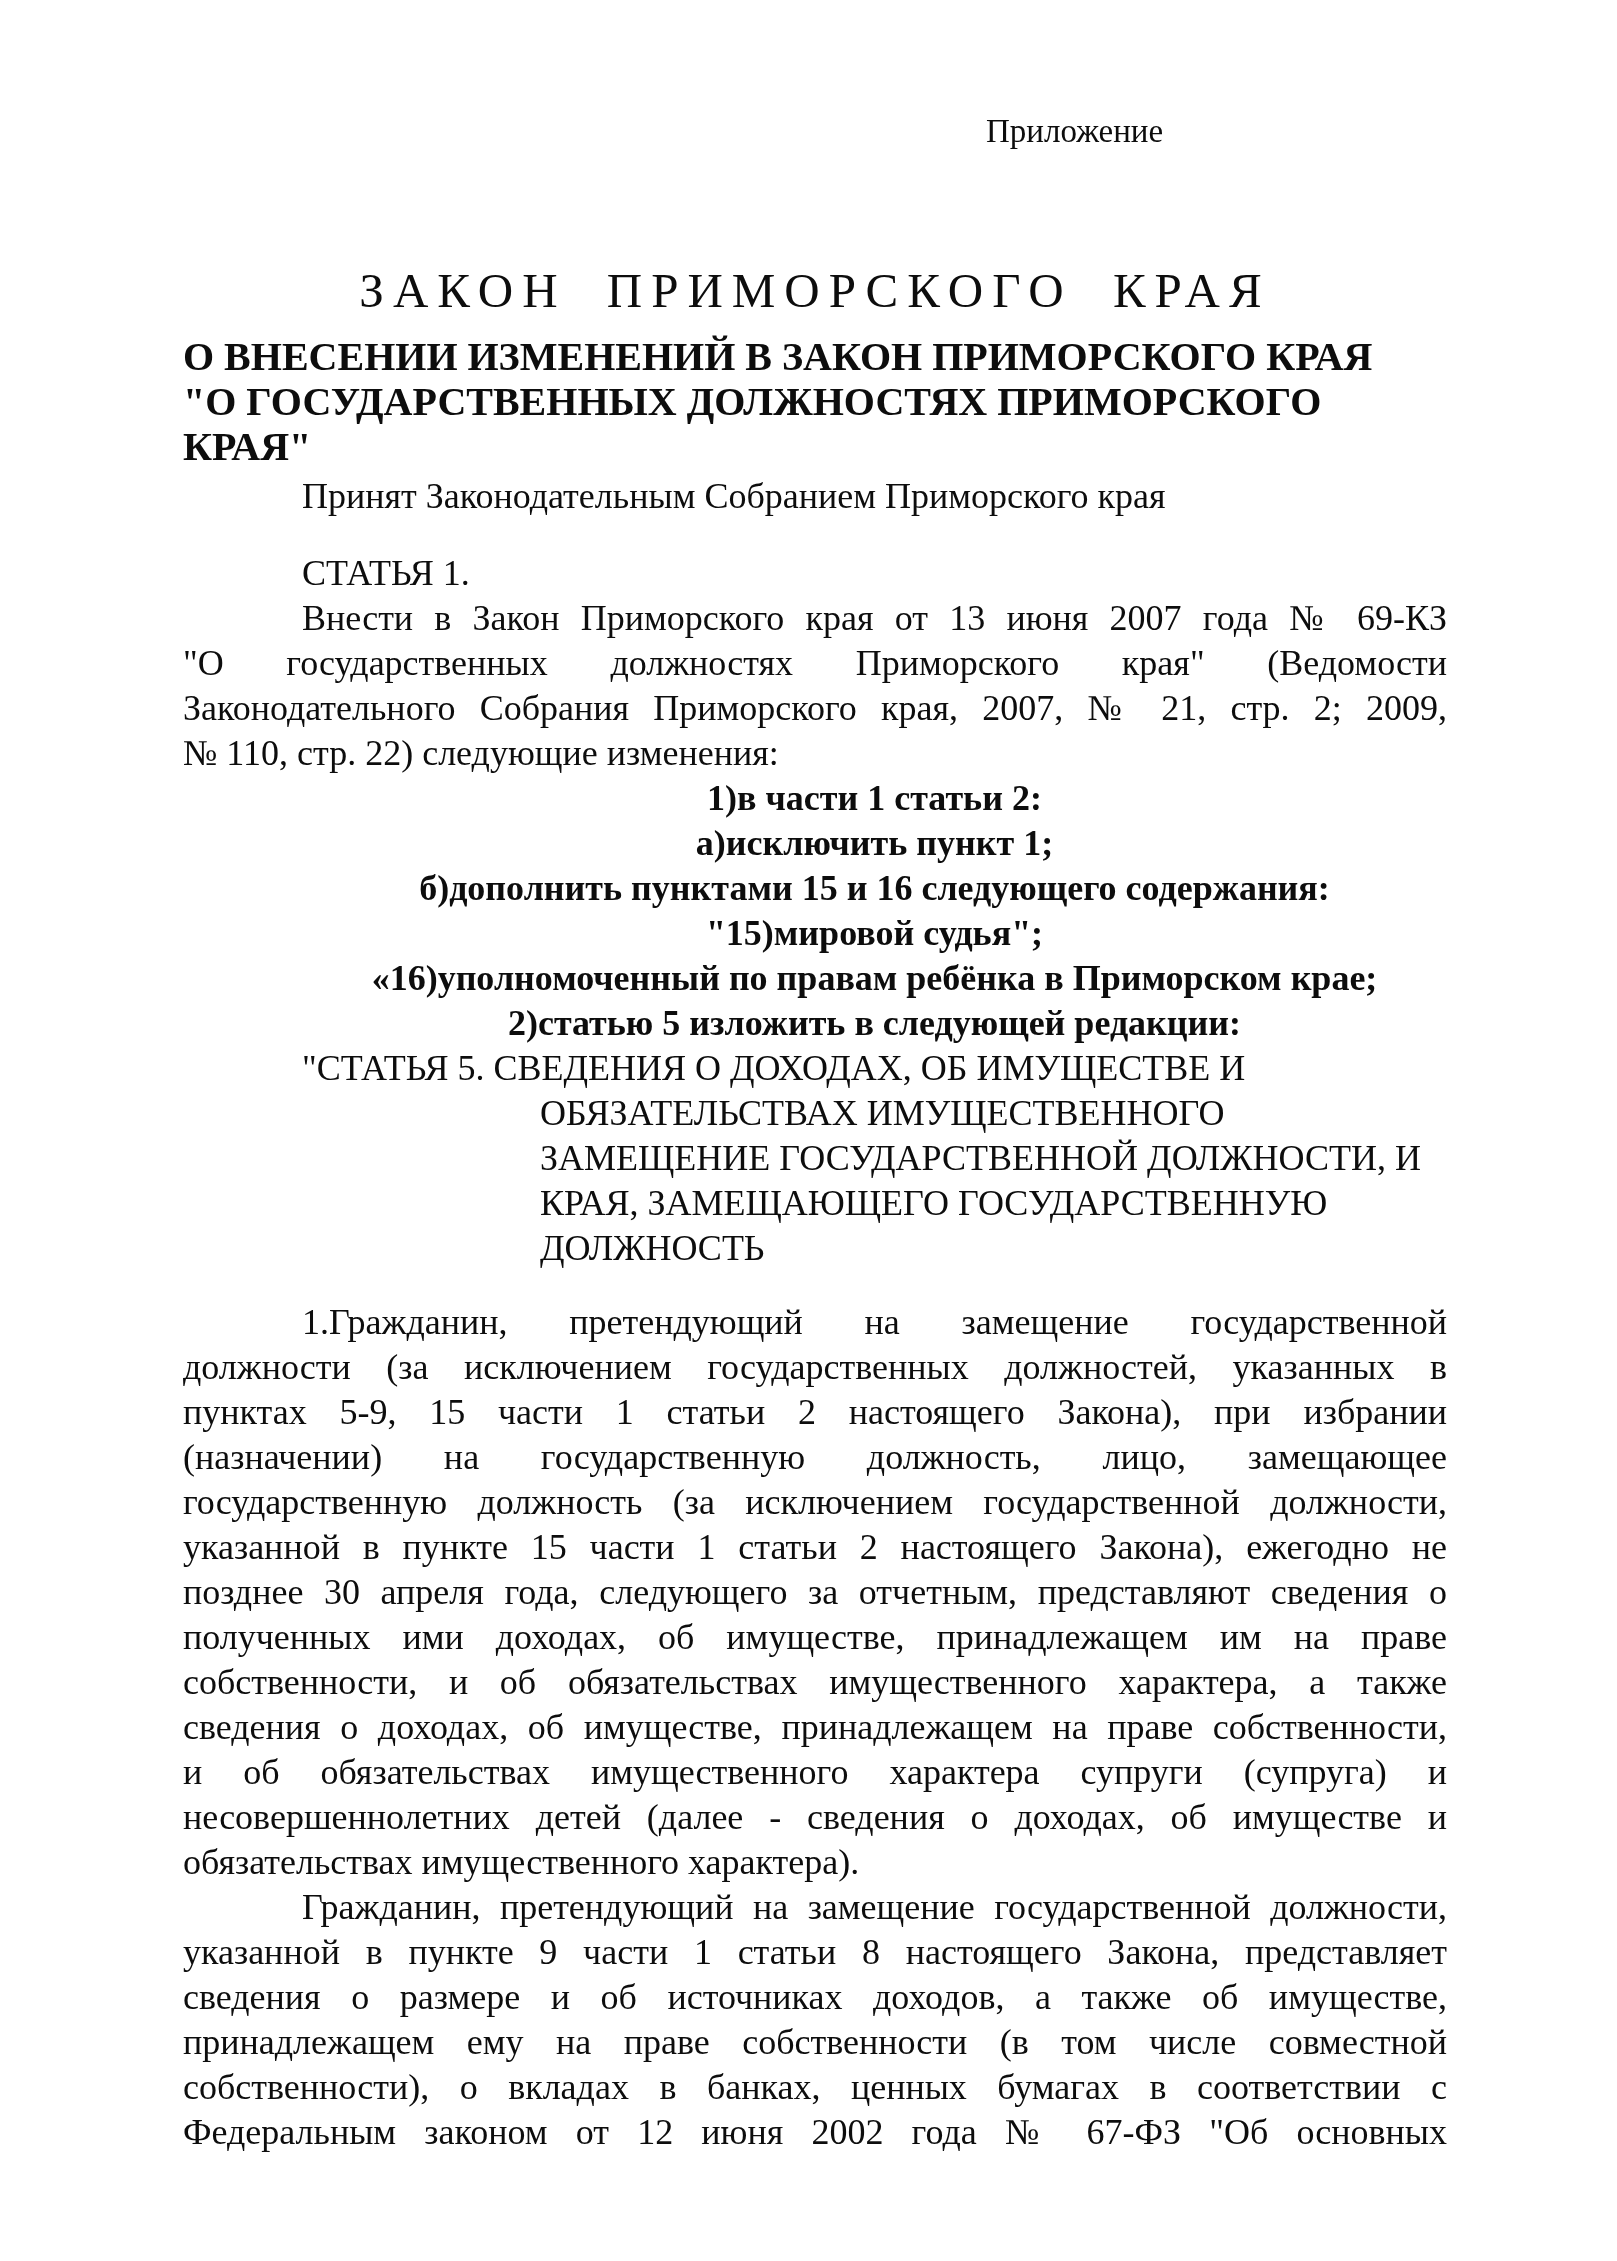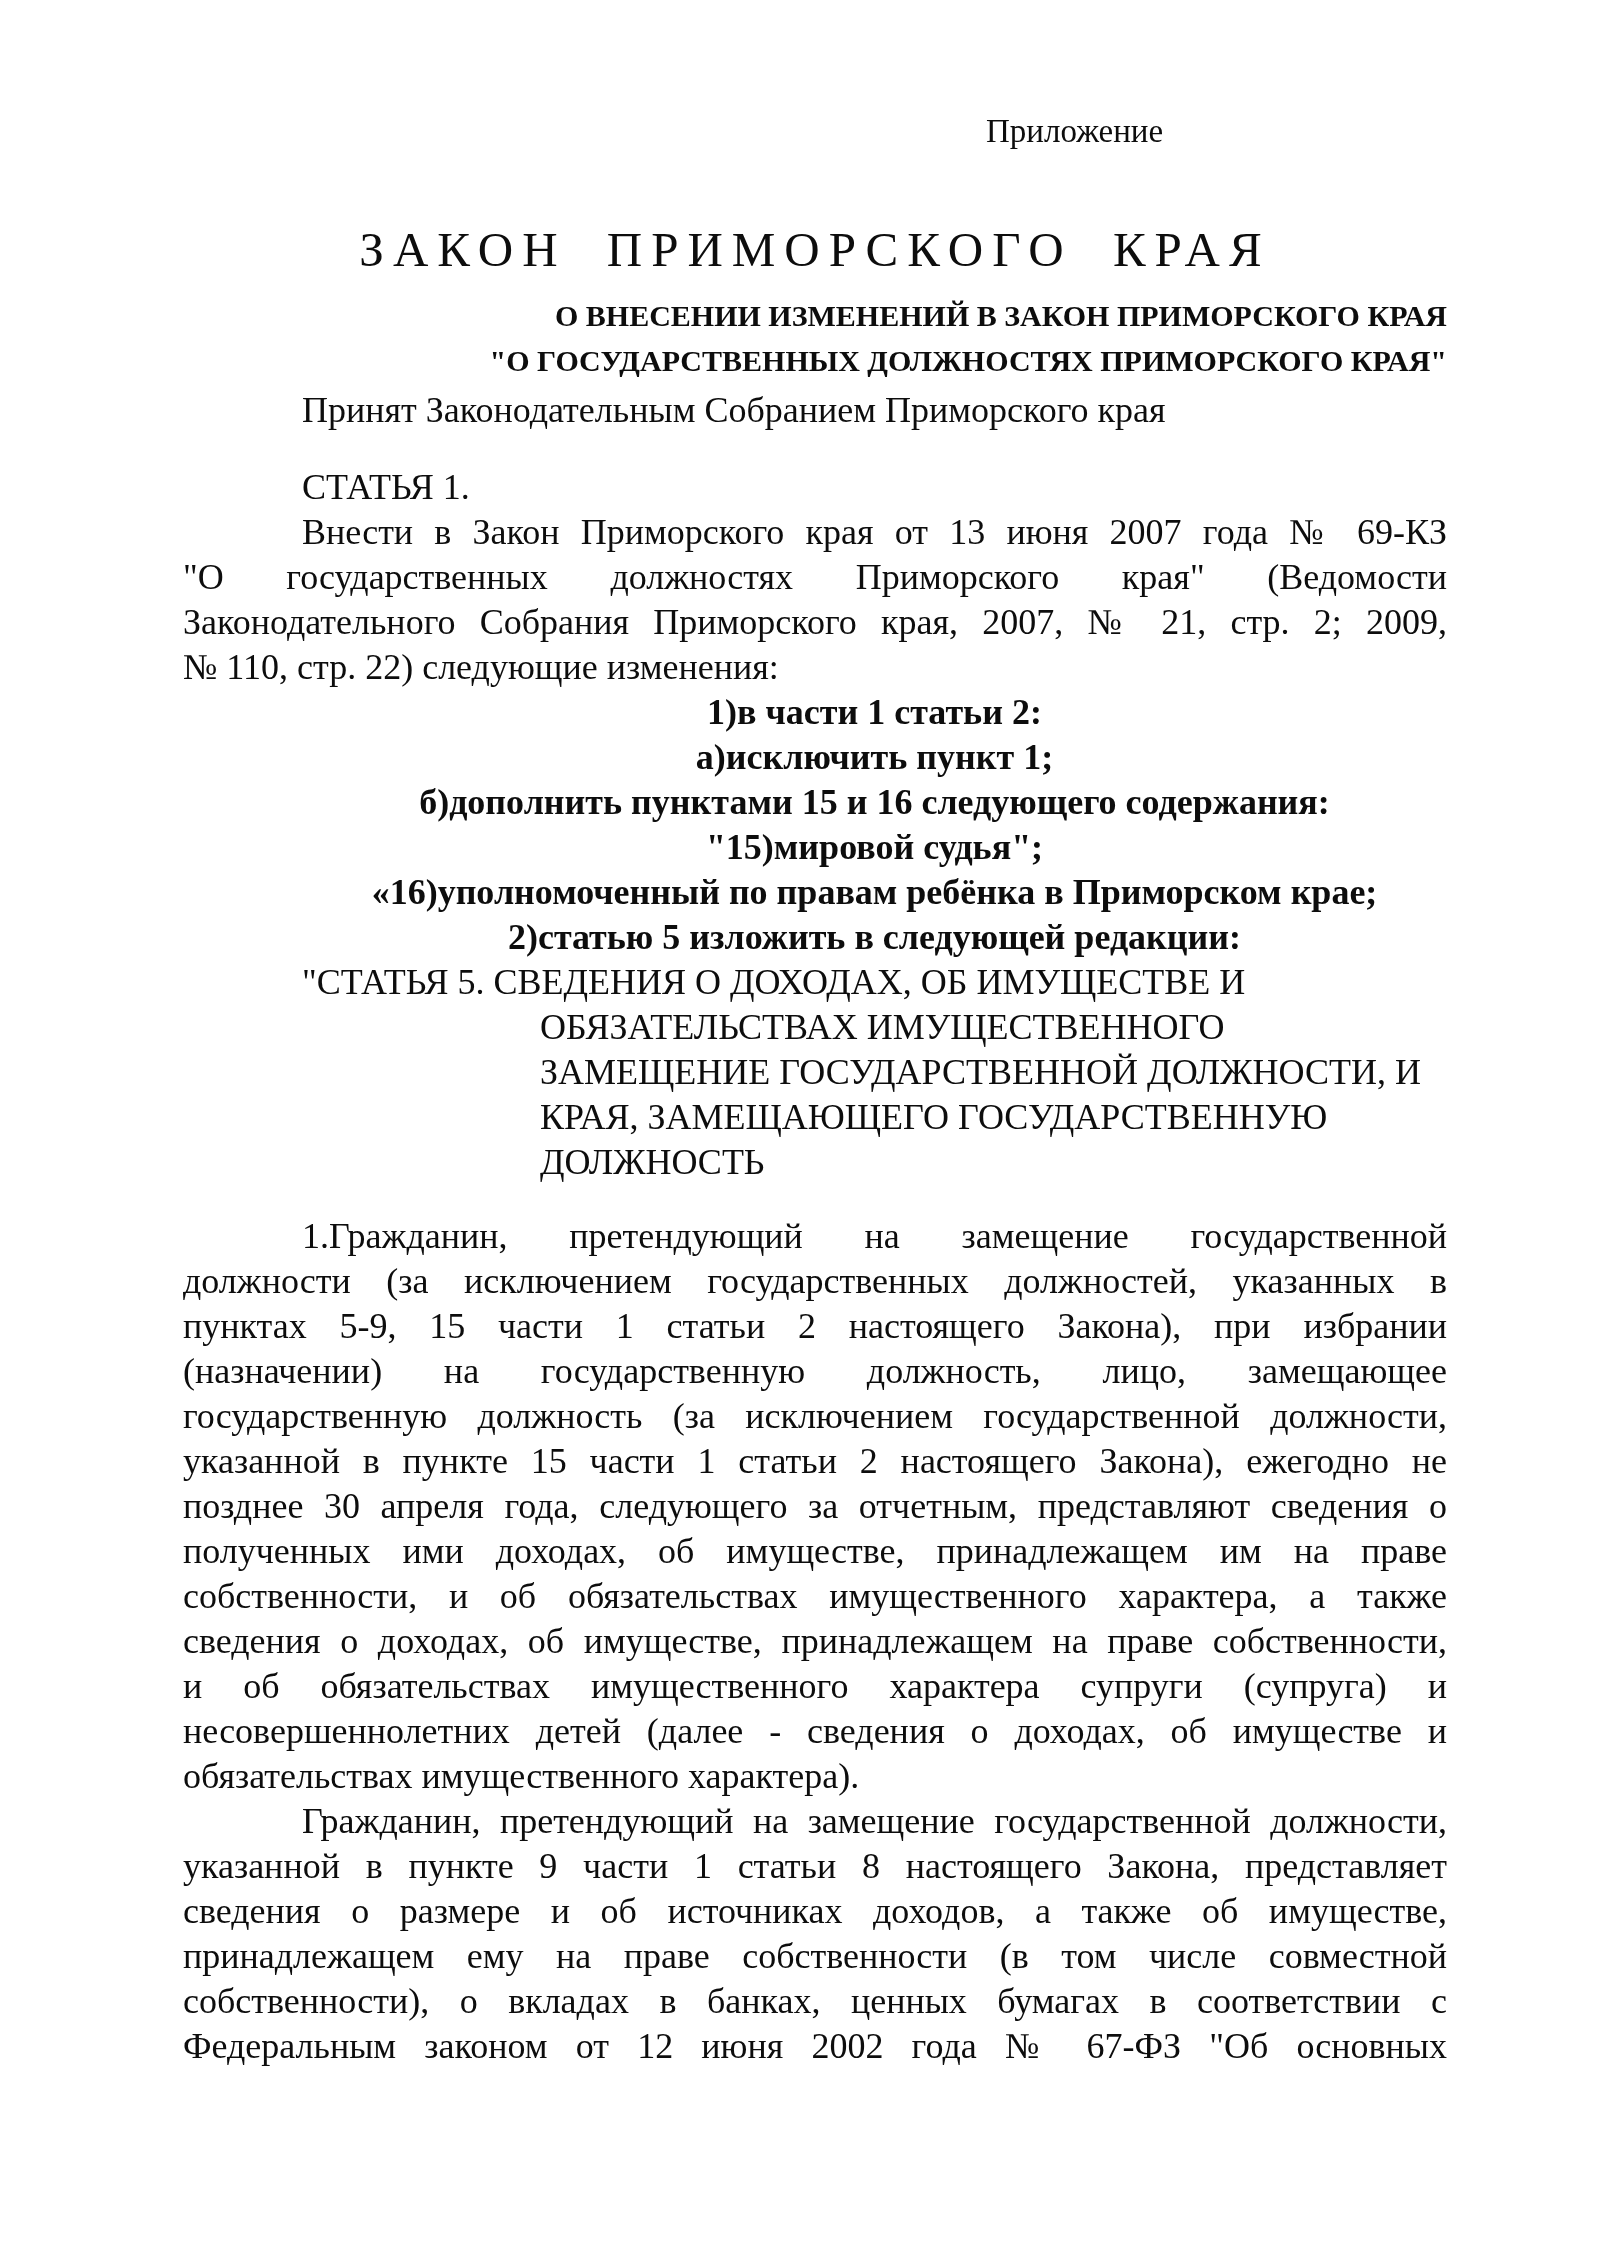--- a/index.html
+++ b/index.html
@@ -20,34 +20,34 @@
     height: 1762px;
     padding: 112px 171px 0 183px; 
   }
   .annotation {
     font-size: 33px;
     line-height: 39px;
     padding-left: 803px;
     text-align: left;
   }
   .law-title {
-    margin-top: 69px;
+    margin-top: 110px;
     text-align: center;
     font-size: 49px;
     line-height: 59px;
     font-weight: normal;
     letter-spacing: 9px;
     word-spacing: 19px;
     white-space: nowrap;
   }
   .subtitle {
     margin-top: 14px;
-    text-align: right;
+    text-align: left;
     font-weight: bold;
-    font-size: 30px;
+    font-size: 40px;
     line-height: 45px;
   }
   .adopted {
     margin-top: 5.1px;
     font-size: 36px;
     line-height: 45px;
     padding-left: 119px;
   }
   .article-heading {
     margin-top: 32px;

